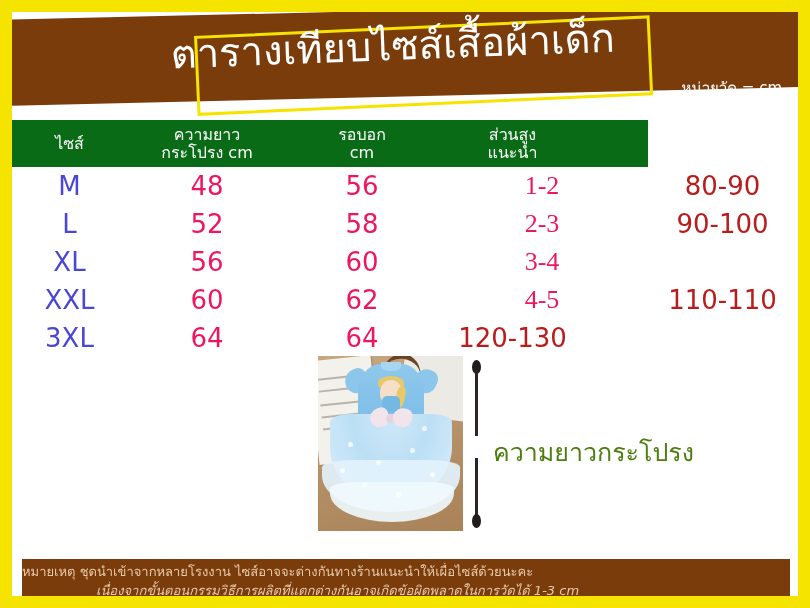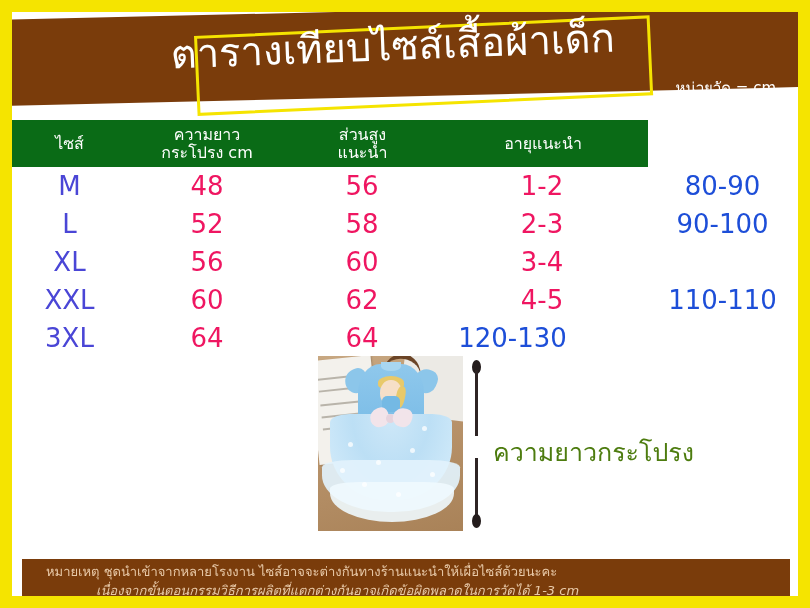--- a/index.html
+++ b/index.html
@@ -51,21 +51,21 @@
     transform-origin:left top;
     color:#ffffff;
     font-size:40px;
     line-height:1.12;
     font-weight:400;
     white-space:nowrap;
     text-align:center;
   }
   .unit{
     position:absolute;
-    right:22px;top:64px;
+    right:16px;top:64px;
     color:#ffffff;
     font-size:15px;
     white-space:nowrap;
   }
 
   
   .table{
     position:absolute;
     left:0;top:108px;
     width:636px;
@@ -95,22 +95,22 @@
     white-space:nowrap;
   }
   .c-size{width:115px;flex:0 0 115px;}
   .c-len {width:160px;flex:0 0 160px;}
   .c-bust{width:150px;flex:0 0 150px;}
   .c-age {width:210px;flex:0 0 210px;}
   .c-hgt {width:151px;flex:0 0 151px;}
 
   .v-size{color:#4a46d6;}
   .v-num {color:#ef1661;}
-  .v-age {color:#ef1661;}
-  .v-hgt {color:#1d4ed8;}
+  .v-age {color:#ef1661;font-family:Liberation Serif, serif;}
+  .v-hgt {color:#b91c1c;}
 
   
   .photo-area{
     position:absolute;
     left:0;top:338px;
     width:786px;height:200px;
   }
   .photo{
     position:absolute;
     left:306px;top:6px;
@@ -267,40 +267,42 @@
     background:#7a3c0b;
     color:#e8c9a8;
     padding-top:4px;
     box-sizing:border-box;
   }
   .note div{
     font-size:13px;
     line-height:1.45;
     white-space:nowrap;
   }
-  .note .l1{padding-left:24px;}
+  .note .l1{}
   .note .l2{padding-left:74px;font-style:italic;}
 </style>
 </head>
 <body>
 
 <div class="poster">
   <div class="inner">
 
     <div class="banner"></div>
     <div class="banner-outline"></div>
     <div class="title">ตารางเทียบไซส์เสื้อผ้าเด็ก</div>
     <div class="unit">หน่วยวัด = cm</div>
 
     <div class="table">
 
       <div class="thead">
         <div class="cell c-size">ไซส์</div>
         <div class="cell c-len">ความยาว
 กระโปรง  cm</div>
+        <div class="cell c-bust">รอบอก
+cm</div>
         <div class="cell c-hgt">ส่วนสูง
 แนะนำ</div>
         <div class="cell c-age">อายุแนะนำ</div>
       </div>
 
       <div class="row">
         <div class="cell c-size v-size">M</div>
         <div class="cell c-len  v-num">48</div>
         <div class="cell c-bust v-num">56</div>
         <div class="cell c-age  v-age">1-2</div>

